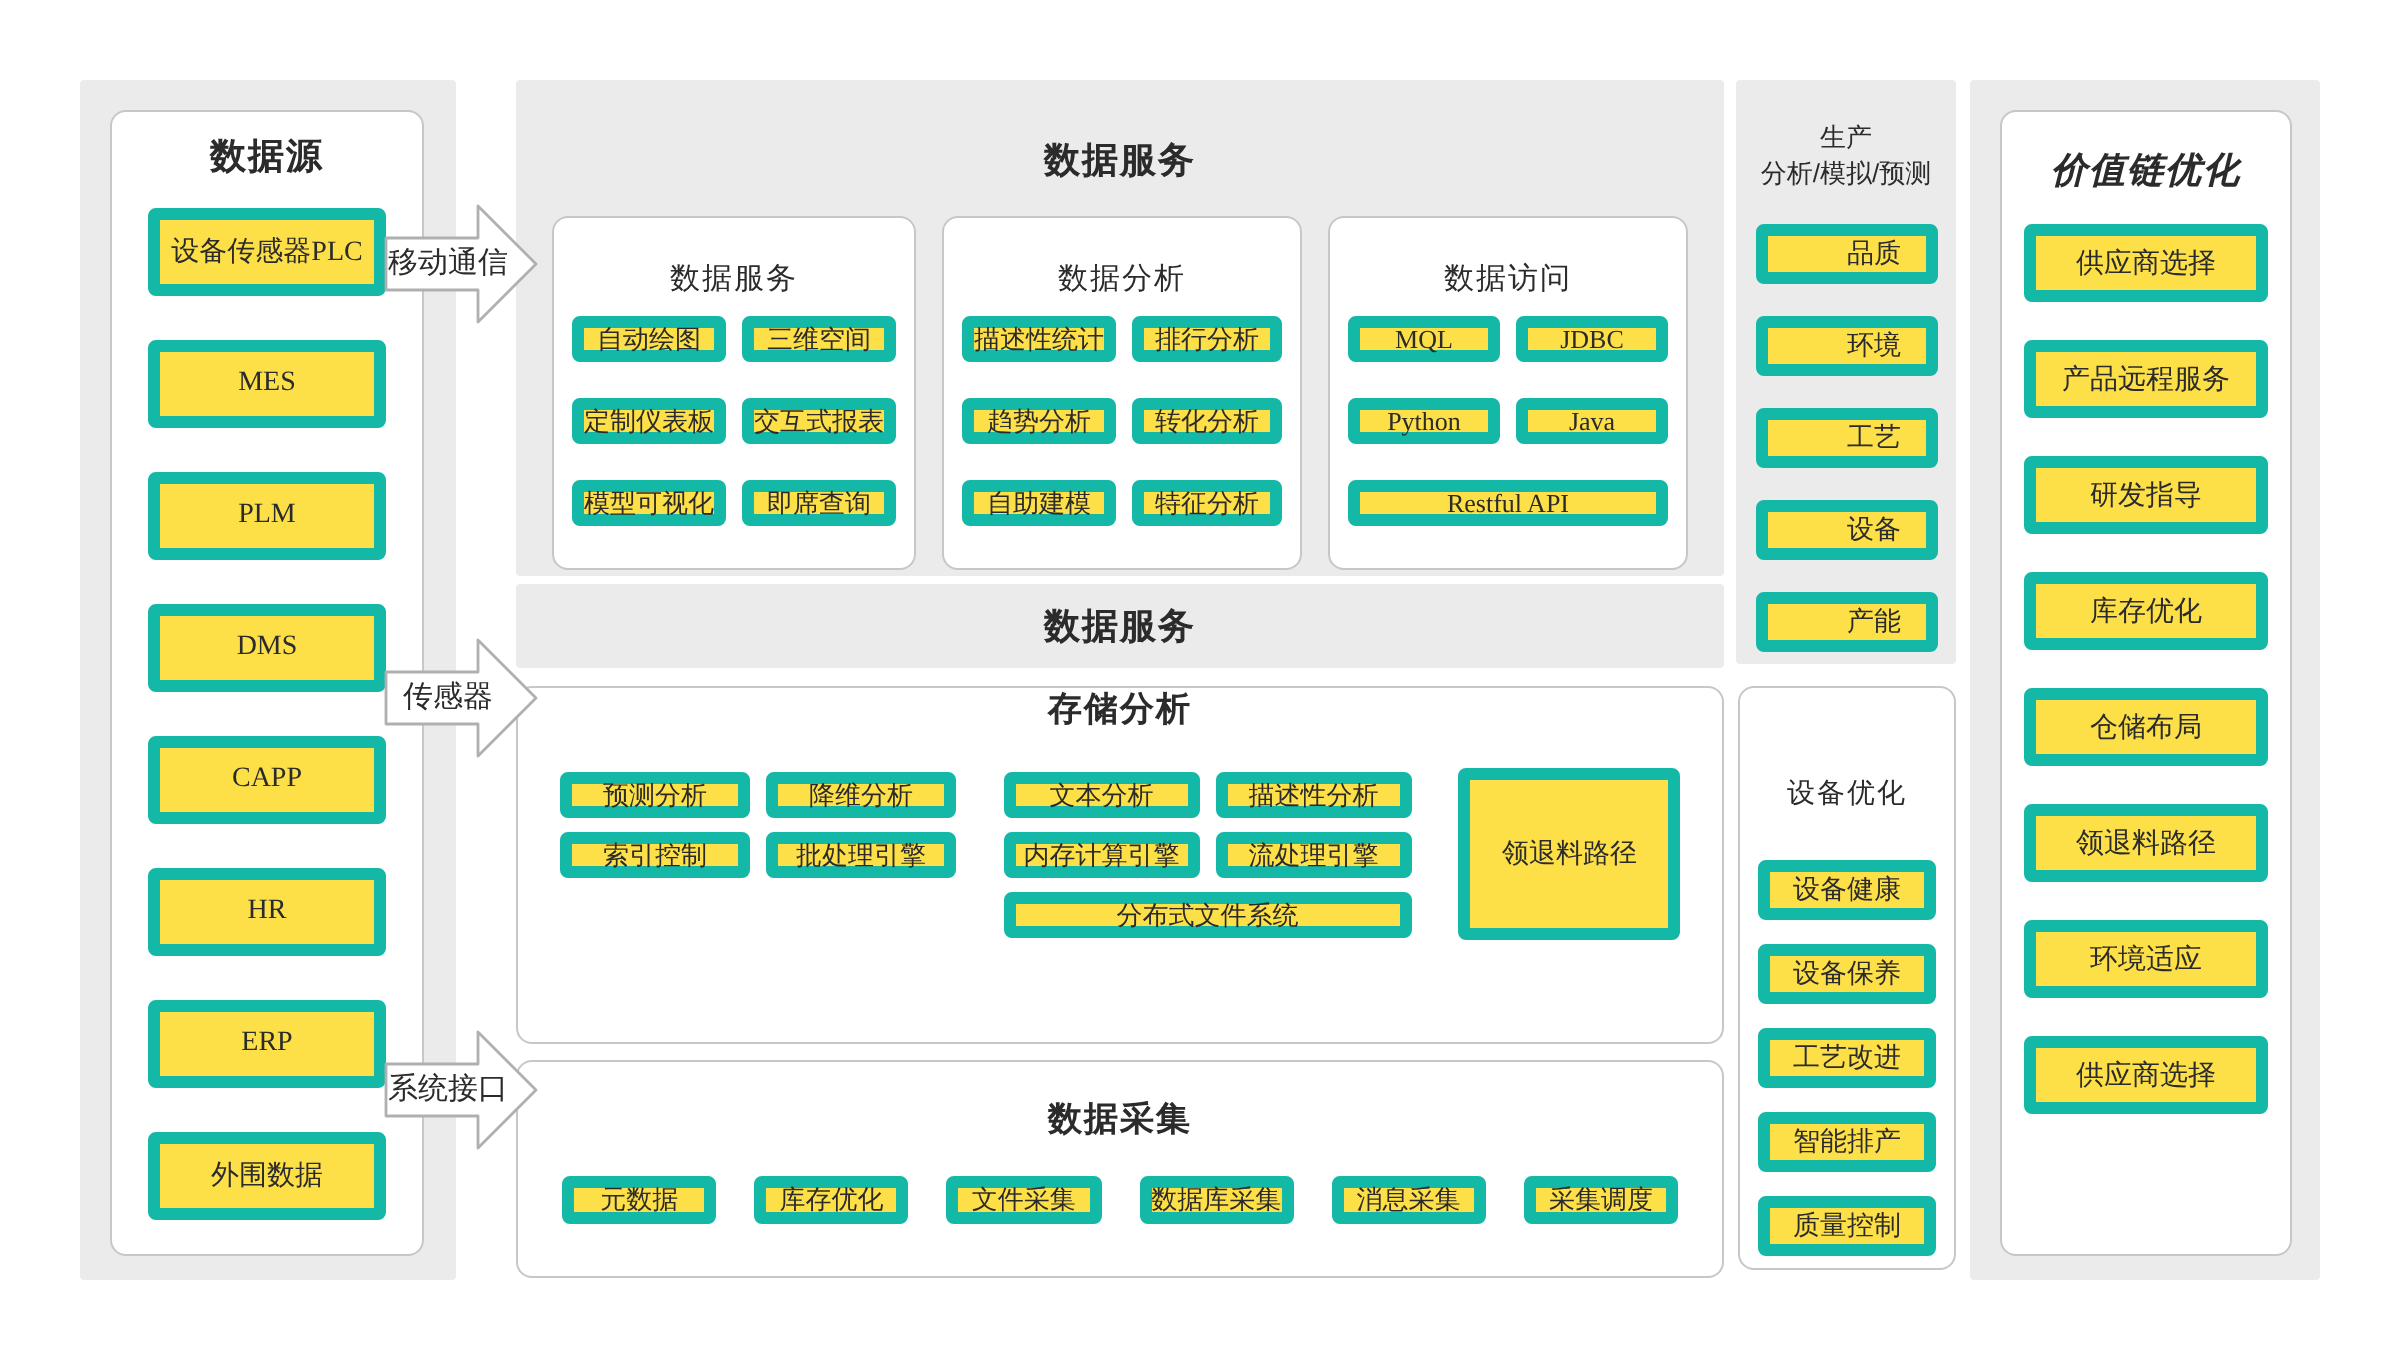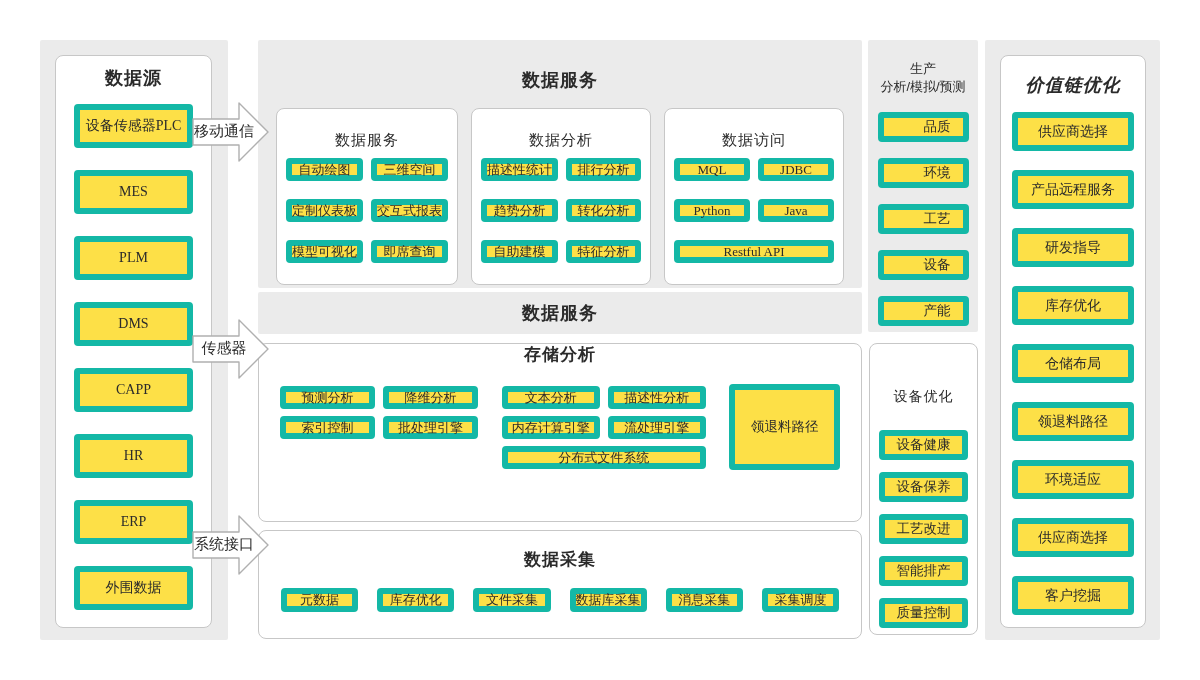--- a/index.html
+++ b/index.html
@@ -224,15 +224,14 @@
   <div class="title-lg">价值链优化</div>
   <div id="value-items">
       <div class="item">供应商选择</div>
       <div class="item">产品远程服务</div>
       <div class="item">研发指导</div>
       <div class="item">库存优化</div>
       <div class="item">仓储布局</div>
       <div class="item">领退料路径</div>
       <div class="item">环境适应</div>
       <div class="item">供应商选择</div>
-      <div class="item">客户挖掘</div>
     </div>
 </div>
 
 </body></html>

